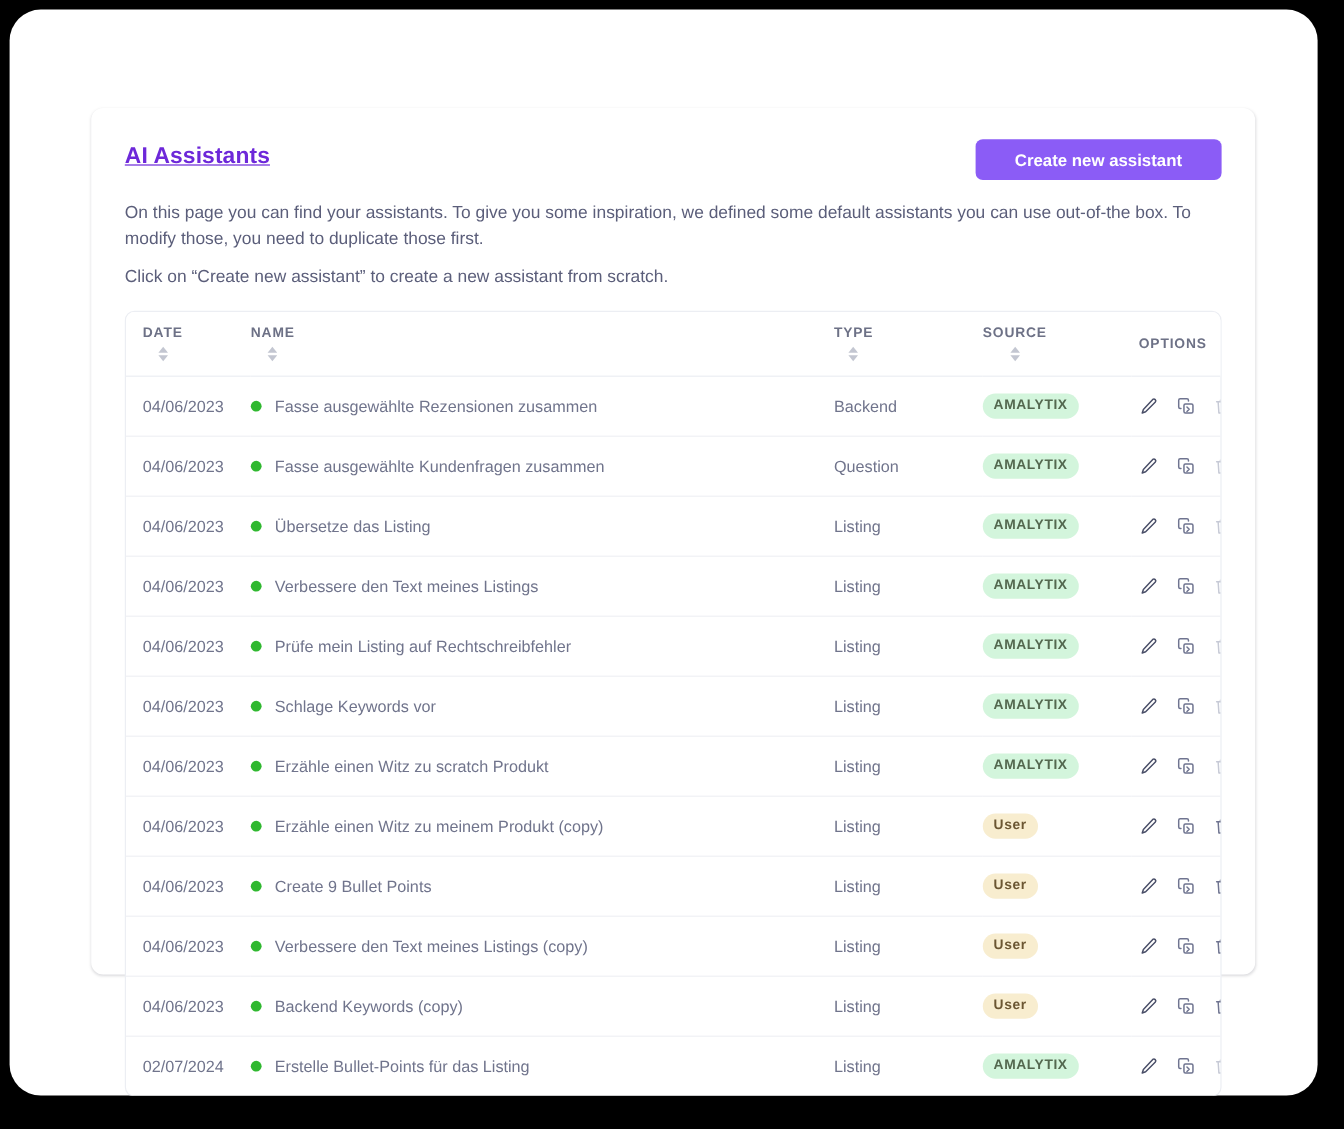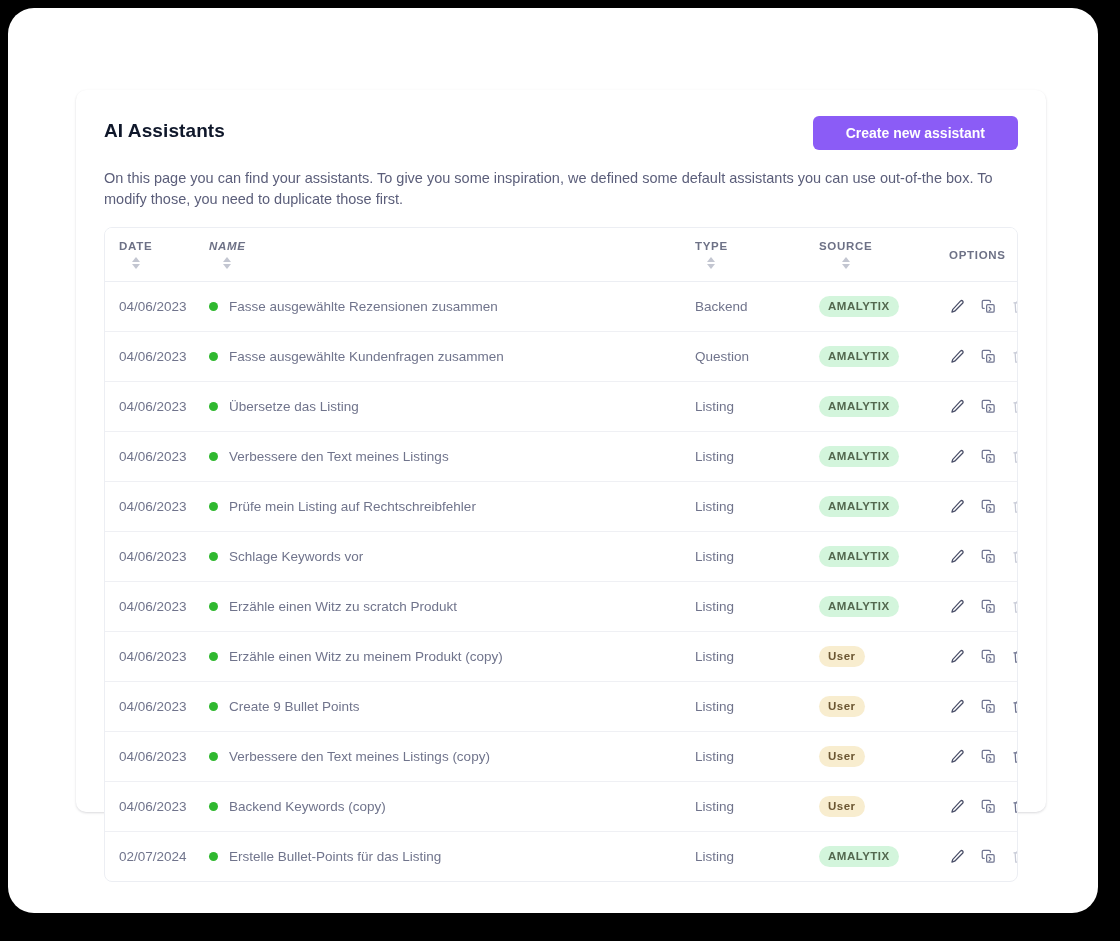--- a/index.html
+++ b/index.html
@@ -40,23 +40,24 @@
   
   .card-head {
     display: flex;
     align-items: flex-start;
     justify-content: space-between;
     height: 36px;
   }
   .page-title {
     font-size: 19px;
     font-weight: bold;
-    color: #0f172a;
+    color: #6d28d9;
     letter-spacing: .1px;
     line-height: 30px;
+    text-decoration: underline;
   }
   .btn-primary {
     background: #8b5cf6;
     color: #ffffff;
     border: none;
     border-radius: 6px;
     font-family: "Liberation Sans", sans-serif;
     font-size: 14px;
     font-weight: bold;
     padding: 9px 33px;
@@ -90,21 +91,21 @@
     font-weight: bold;
     letter-spacing: .7px;
     color: #6d7186;
     padding: 12px 0 12px 0;
     background: #ffffff;
     border-bottom: 1px solid #eceef3;
     vertical-align: middle;
     white-space: nowrap;
   }
   th.c-date   { width: 104px; padding-left: 14px; }
-  th.c-name   { width: 486px; font-style: italic; }
+  th.c-name   { width: 486px; }
   th.c-type   { width: 124px; }
   th.c-source { width: 124px; }
   th.c-opts   { width: 104px; text-align: left; padding-left: 6px; }
 
   .th-inner { display: inline-flex; align-items: center; gap: 5px; flex-direction: column; }
 
   .sort-ico { display: inline-flex; flex-direction: column; gap: 2px; }
   .sort-ico i {
     display: block;
     width: 0; height: 0;
@@ -161,20 +162,21 @@
 
 <div id="viewport">
   <div id="card">
 
     <div class="card-head">
       <div class="page-title">AI Assistants</div>
       <button class="btn-primary">Create new assistant</button>
     </div>
 
     <p class="desc">On this page you can find your assistants. To give you some inspiration, we defined some default assistants you can use out-of-the box. To modify those, you need to duplicate those first.</p>
+    <p class="desc second">Click on “Create new assistant” to create a new assistant from scratch.</p>
 
     <div class="table-wrap">
       <table>
         <thead>
           <tr>
             <th class="c-date">
               <span class="th-inner">
                 <span>DATE</span>
                 <span class="sort-ico">
                     <i class="up"></i>

